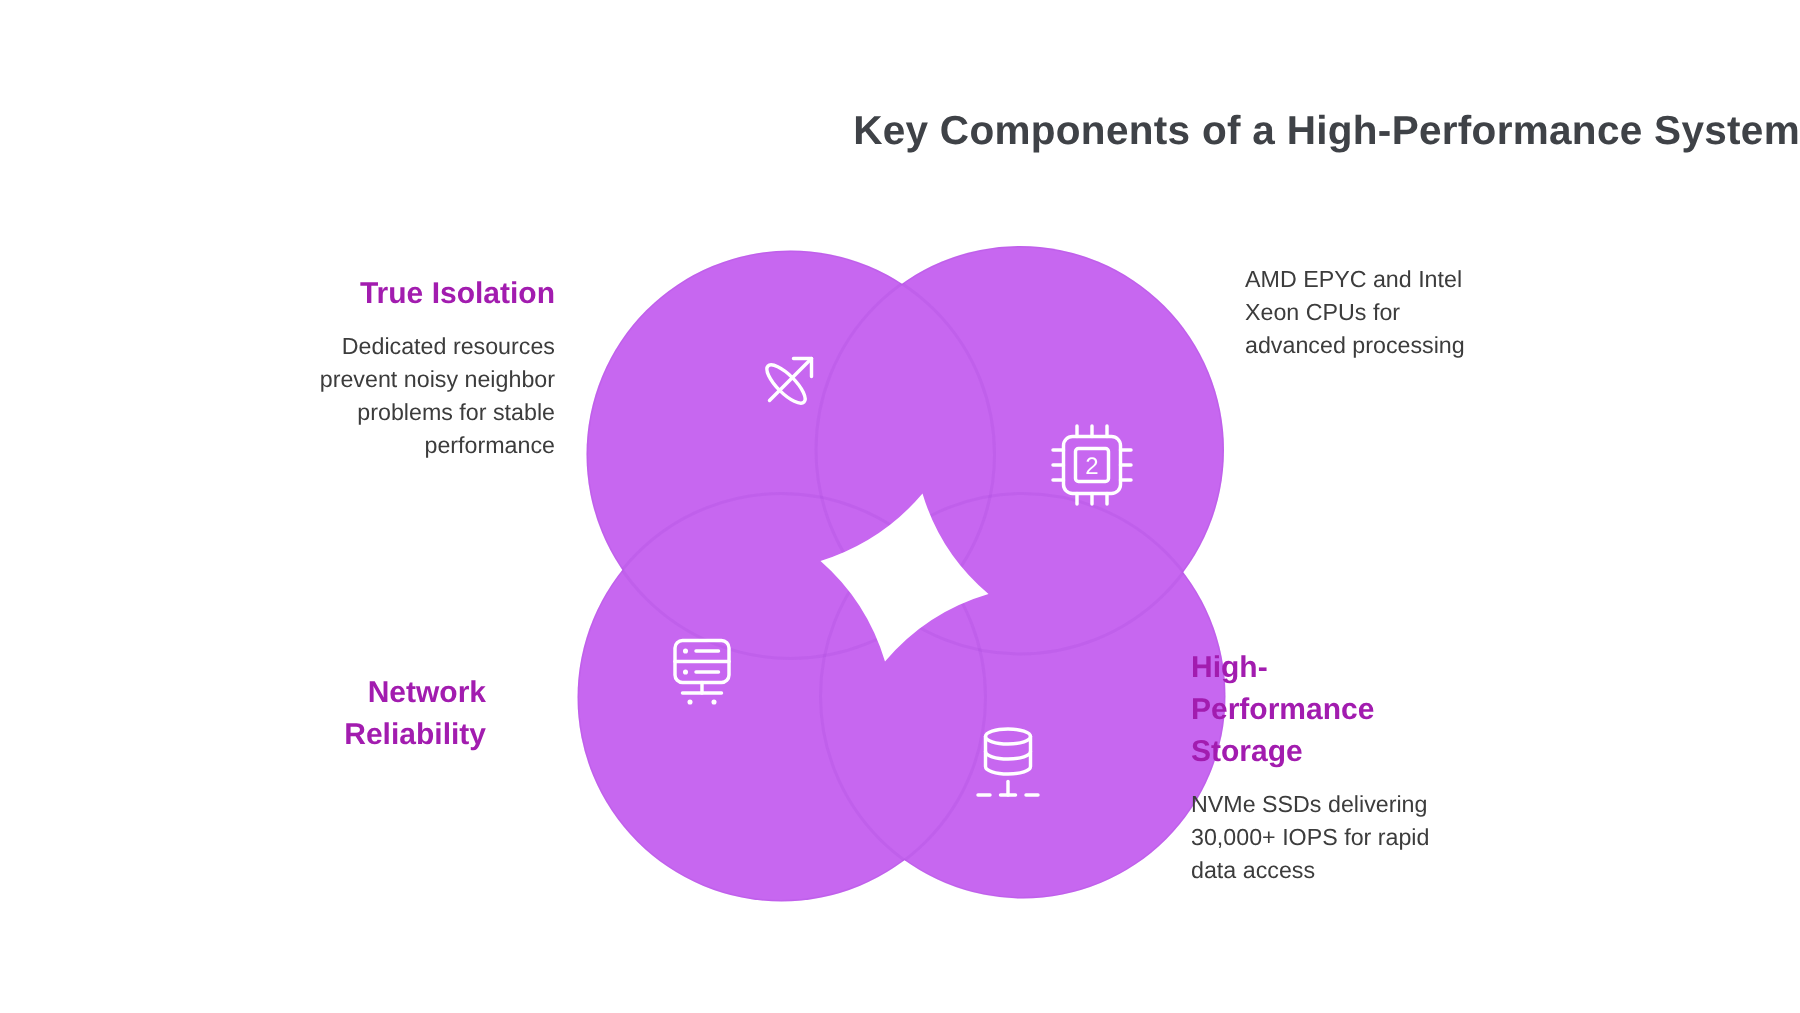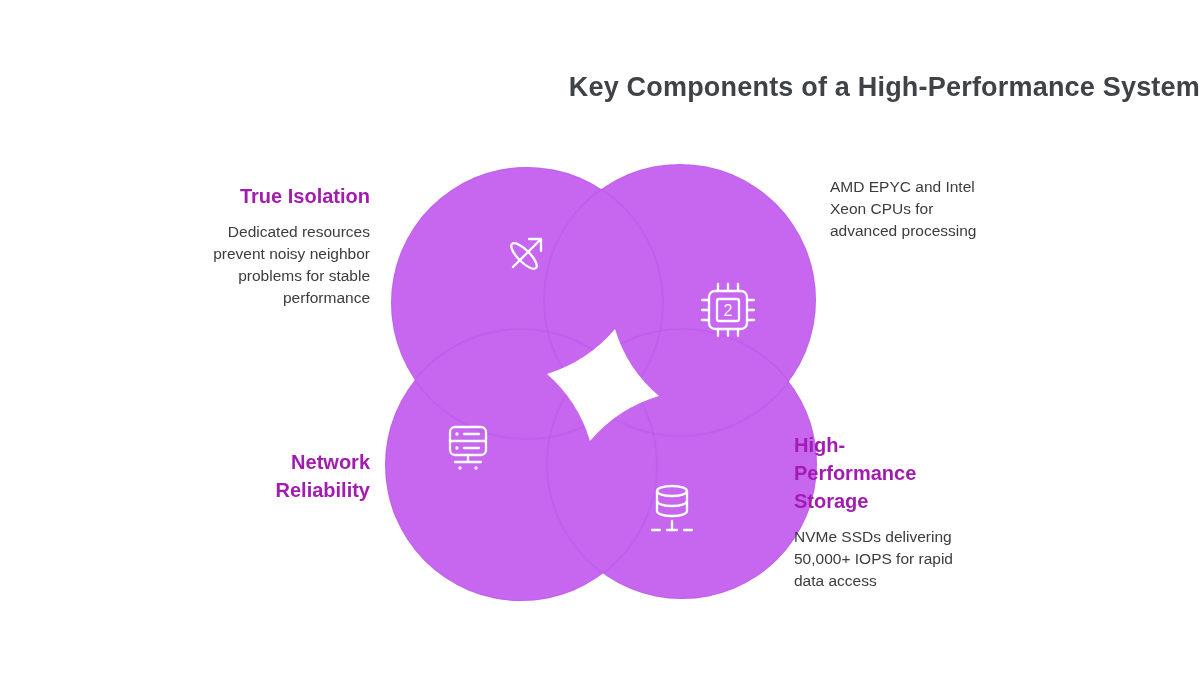--- a/index.html
+++ b/index.html
@@ -16,21 +16,21 @@
   .label h3 {
     font-size:20px; font-weight:bold; color:#a21caf;
     line-height:1.4; white-space:pre-line; margin-bottom:11px;
   }
   .label p {
     font-size:15.5px; color:#3c3c3c; line-height:1.42; white-space:pre-line;
   }
   .align-right { text-align:right; }
   .pos-tl { right:830px; top:182px; width:240px; }
   .pos-tr { left:830px;  top:176px; width:220px; }
-  .pos-bl { right:830px; top:448px; width:240px; }
+  .pos-bl { right:876px; top:448px; width:240px; }
   .pos-br { left:794px;  top:431px; width:210px; }
   .icon { position:absolute; width:64px; height:64px; }
   .icon svg { width:100%; height:100%; }
   .icon-satellite { left:495px; top:221px; }
   .icon-cpu      { left:696px; top:278px; }
   .icon-server   { left:436px; top:418px; }
   .icon-database { left:640px; top:478px; }
   .icon-stroke { stroke:#ffffff; stroke-width:2.3; fill:none; stroke-linecap:round; stroke-linejoin:round; }
   .icon-fill { fill:#ffffff; stroke:none; }
   .chip-num {
@@ -141,17 +141,17 @@
   <div class="label pos-bl align-right">
     <h3>Network
 Reliability</h3>
   </div>
 
   <div class="label pos-br">
     <h3>High-
 Performance
 Storage</h3>
     <p>NVMe SSDs delivering
-50,000+ IOPS for rapid
+30,000+ IOPS for rapid
 data access</p>
   </div>
 
 </div>
 
 </body></html>

